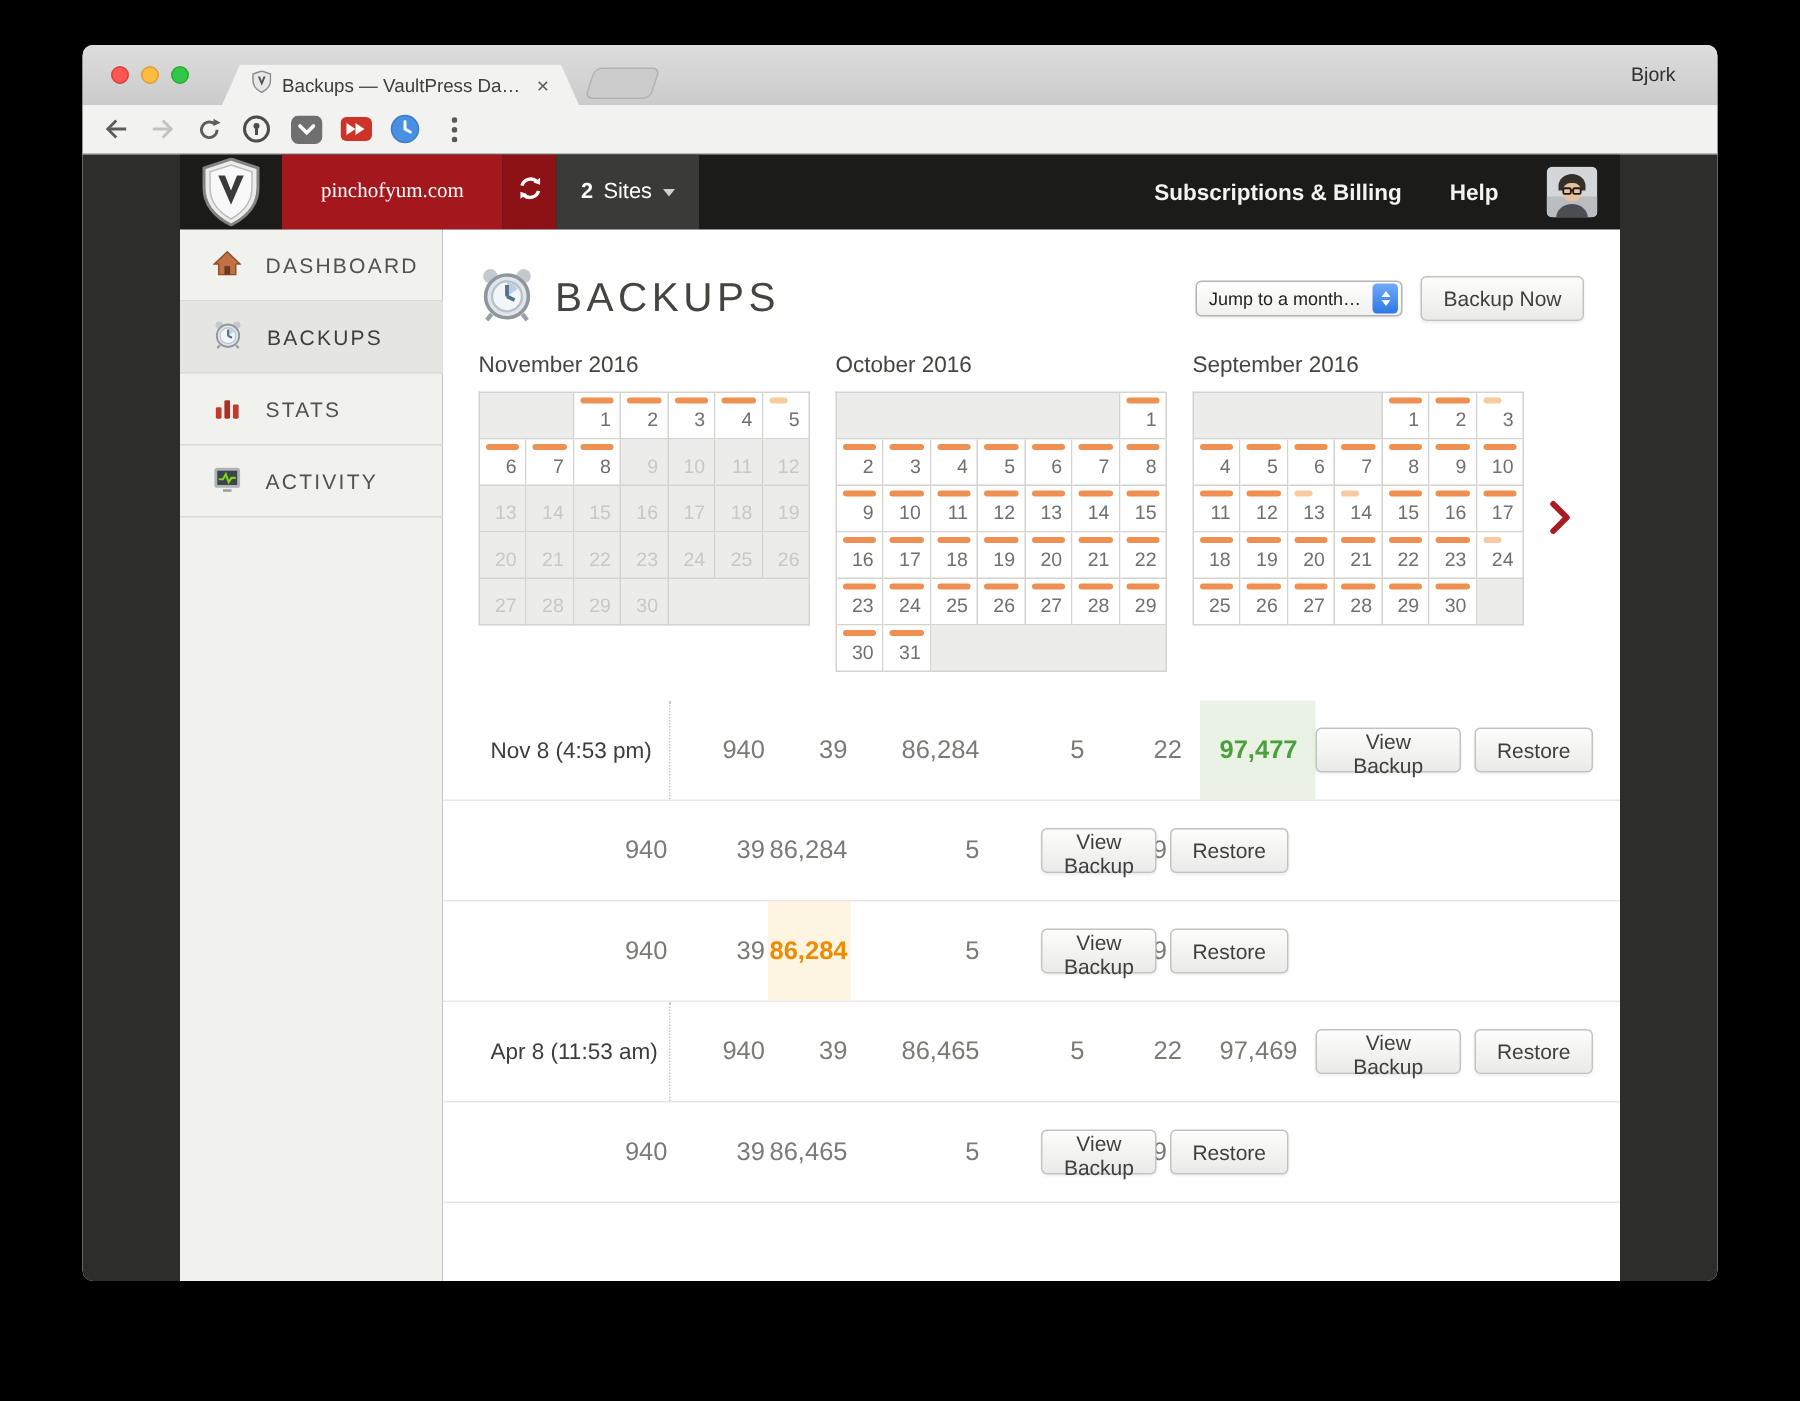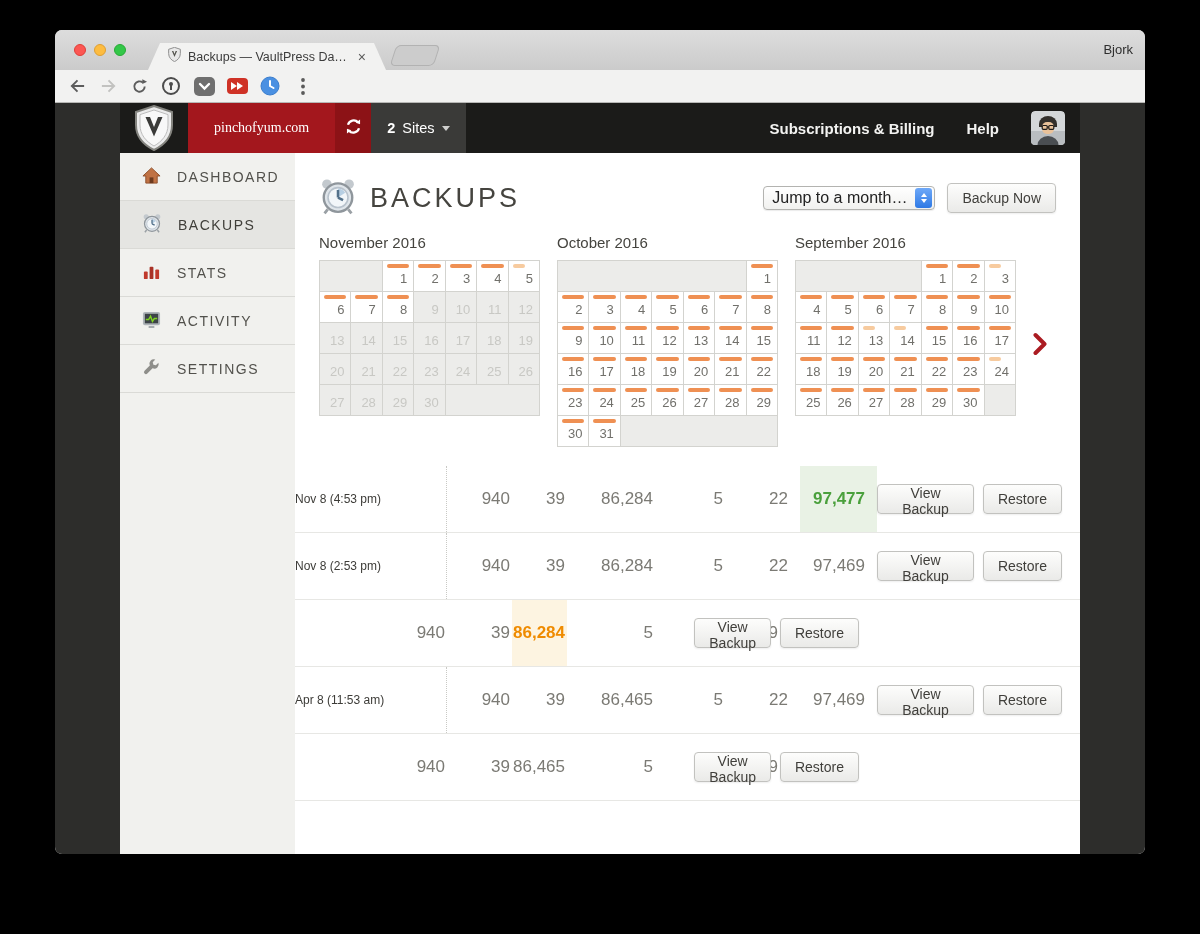--- a/index.html
+++ b/index.html
@@ -17,21 +17,21 @@
   .light.red { background:#fc5753; border:1px solid #df3e38; }
   .light.yellow { background:#fdbc40; border:1px solid #de9f33; }
   .light.green { background:#33c748; border:1px solid #27aa35; }
   .tab { position:absolute; left:93px; bottom:0; width:238px; height:27px;
     background:#f2f2f1; clip-path:polygon(0 100%, 12px 0, calc(100% - 12px) 0, 100% 100%);
     display:flex; align-items:center; padding:0 20px; gap:7px; }
   .tab-title { font-size:12.5px; color:#3c3c3c; white-space:nowrap; overflow:hidden; text-overflow:ellipsis; flex:1; }
   .tab-close { font-size:14px; color:#5a5a5a; cursor:default; }
   .tab-stub { position:absolute; left:338px; bottom:4px; width:44px; height:21px;
     background:#cccccc; border:1px solid #b2b2b2; border-radius:5px; transform:skewX(-18deg); }
-  .user-label { position:absolute; right:12px; top:12px; font-size:13px; color:#2e2e2e; }
+  .user-label { position:absolute; right:28px; top:12px; font-size:13px; color:#2e2e2e; }
 
   
   .toolbar { height:33px; background:#f2f2f1; border-bottom:1px solid #b7b7b5;
     display:flex; align-items:center; padding:0 12px; gap:11px; }
   .nav-ico { width:20px; height:20px; display:flex; align-items:center; justify-content:center; }
   .urlbar { flex:1; height:24px; background:#fff; border:1px solid #cfcfcd; border-radius:3px;
     display:flex; align-items:center; padding:0 8px; gap:6px; font-size:13.5px; }
   .url-scheme { color:#188038; }
   .url-host { color:#1f1f1f; }
   .url-path { color:#80807d; }
@@ -65,21 +65,21 @@
   .side-item.active { background:#e5e5e2; color:#3f3e39; }
   .main { flex:1; background:#fff; min-width:0; overflow:hidden; }
 
   
   .main-top { padding:24px 24px 0; display:flex; justify-content:space-between; align-items:center; }
   .title-left { display:flex; align-items:center; gap:13px; }
   .page-title { font-size:27px; font-weight:400; letter-spacing:3px; color:#45443f; }
   .controls { display:flex; align-items:center; gap:12px; }
   .mac-select { height:24px; min-width:132px; background:linear-gradient(#ffffff,#f1f1ef);
     border:1px solid #b3b3b0; border-radius:4px; display:flex; align-items:center;
-    padding-left:8px; font-size:16px; color:#222; box-shadow:0 1px 1px rgba(0,0,0,.08); }
+    padding-left:8px; font-size:12px; color:#222; box-shadow:0 1px 1px rgba(0,0,0,.08); }
   .mac-select .stepper { margin-left:8px; margin-right:2px; width:17px; height:20px; border-radius:3px;
     background:linear-gradient(#6fa9f8,#2e79e5); display:flex; flex-direction:column; align-items:center; justify-content:center; gap:2px; }
   .stepper .up { width:0; height:0; border-left:3.5px solid transparent; border-right:3.5px solid transparent; border-bottom:4px solid #fff; }
   .stepper .down { width:0; height:0; border-left:3.5px solid transparent; border-right:3.5px solid transparent; border-top:4px solid #fff; }
   .btn { height:30px; padding:0 14px; border-radius:4px; border:1px solid #c2c2bf;
     background:linear-gradient(#fdfdfc,#eaeae8); font-size:14px; color:#403f3b;
     box-shadow:0 1px 2px rgba(0,0,0,.07); font-family:"Liberation Sans", sans-serif; }
 
   
   .cal-section { margin-top:15px; padding-left:24px; display:flex; align-items:flex-start; }
@@ -99,21 +99,21 @@
   
   .table-section { margin-top:19px; }
   .t-grid { display:grid; grid-template-columns:152px 65px 55px 88px 70px 65px 87px 1fr; align-items:center; }
   .t-head { height:44px; background:linear-gradient(#fbfbfa,#ebebe9);
     border-top:1px solid #d2d2cf; border-bottom:1px solid #d8d8d5; font-size:14px; color:#55544e; }
   .t-head > div { text-align:right; padding-right:2px; }
   .th-date { text-align:left !important; padding-left:24px; height:100%; display:flex; align-items:center;
     border-right:1px dotted #c9c9c5; }
   .t-row { height:67px; border-bottom:1px solid #e7e7e4; }
   .td-date { height:100%; display:flex; align-items:center; 
-    border-right:1px dotted #c9c9c5; font-size:12px; color:#3d3c38; }
+    border-right:1px dotted #c9c9c5; font-size:15px; color:#3d3c38;margin-left:32px; }
   .td-num { text-align:right; font-size:17px; color:#7b7a74; padding-right:2px; }
   .td-uploads { height:100%; margin-left:10px; display:flex; align-items:center; justify-content:flex-end; padding-right:12px; }
   .hl-green { background:#e9f2e5; color:#4aa03c !important; font-weight:bold; }
   .hl-orange { background:#fdf4e1; color:#ef8b00 !important; font-weight:bold; }
   .cell-flex { height:100%; display:flex; align-items:center; justify-content:flex-end; padding-right:2px; }
   .td-actions { display:flex; justify-content:flex-end; gap:9px; padding-right:18px; }
 </style>
 </head>
 <body>
 
@@ -278,28 +278,20 @@
           <div class="side-item">
             <span>
               <svg width="19" height="19" viewBox="0 0 20 20">
                   <rect x="1" y="2" width="18" height="14" rx="2" fill="#aeb4b8"></rect>
                   <rect x="3" y="4" width="14" height="10" fill="#3d4347"></rect>
                   <polyline points="4,10 7,10 9,6.5 11,12 13,9 16,9" stroke="#7ed321" stroke-width="1.5" fill="none"></polyline>
                   <rect x="7" y="17" width="6" height="1.8" fill="#9aa0a4"></rect>
                 </svg>
             </span>
             <span>ACTIVITY</span>
-          </div>
-          <div class="side-item">
-            <span>
-              <svg width="19" height="19" viewBox="0 0 20 20">
-                  <path d="M17.3 5 a4.6 4.6 0 0 1-6.2 5.8 L5.6 16.3 a2 2 0 0 1-2.9-2.9 L8.2 7.9 a4.6 4.6 0 0 1 5.8-6.2 L11.3 4.4 l0.7 2.6 2.6 0.7 Z" fill="#8e8e8a"></path>
-                </svg>
-            </span>
-            <span>SETTINGS</span>
           </div>
         </div>
 
         <div class="main">
           <div class="main-top">
             <div class="title-left">
               <span>
                 <svg width="38" height="38" viewBox="0 0 24 24">
                     <circle cx="5" cy="4.5" r="3" fill="#c3c9ce"></circle>
                     <circle cx="19" cy="4.5" r="3" fill="#c3c9ce"></circle>
@@ -457,21 +449,20 @@
                   <div class="td-num cell-flex">86,284</div>
                   <div class="td-num cell-flex">5</div>
                   <div class="td-num cell-flex">22</div>
                   <div class="td-num td-uploads hl-green">97,477</div>
                   <div class="td-actions">
                     <button class="btn">View Backup</button>
                     <button class="btn">Restore</button>
                   </div>
                 </div>
                 <div class="t-grid t-row">
-                  <div class="td-date">Nov 8 (2:53 pm)</div>
                   <div class="td-num cell-flex">940</div>
                   <div class="td-num cell-flex">39</div>
                   <div class="td-num cell-flex">86,284</div>
                   <div class="td-num cell-flex">5</div>
                   <div class="td-num cell-flex">22</div>
                   <div class="td-num td-uploads">97,469</div>
                   <div class="td-actions">
                     <button class="btn">View Backup</button>
                     <button class="btn">Restore</button>
                   </div>

